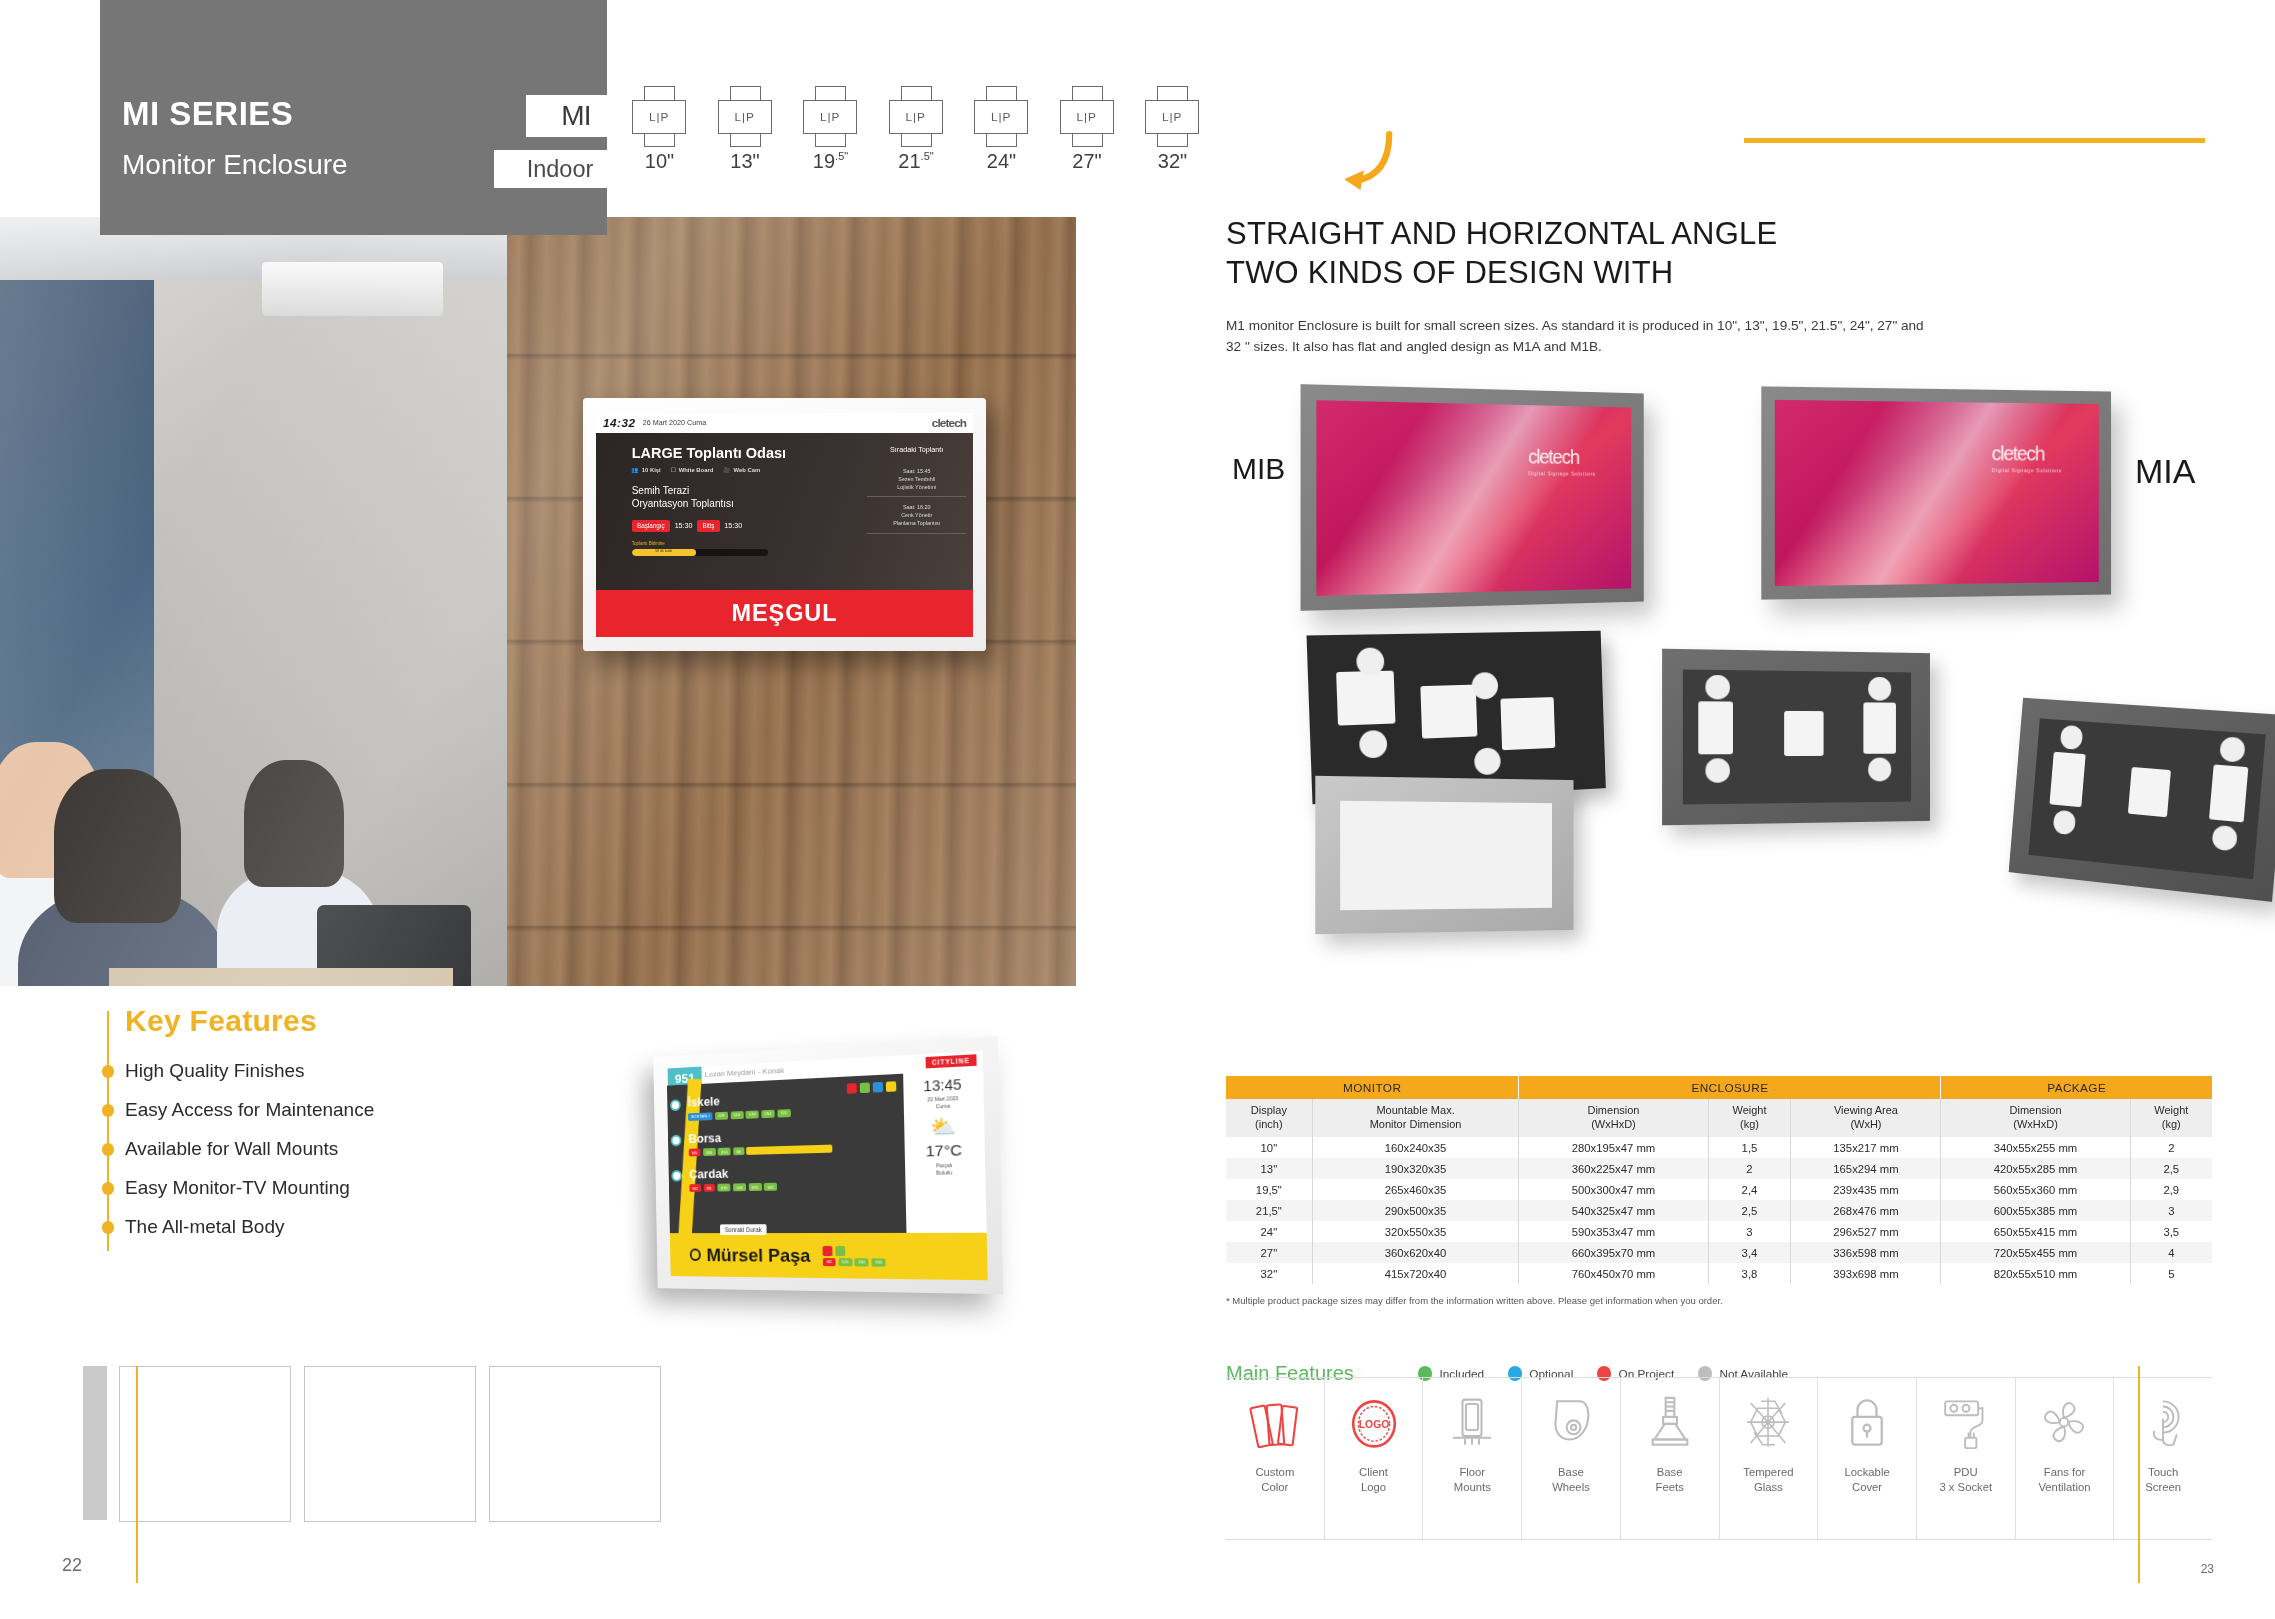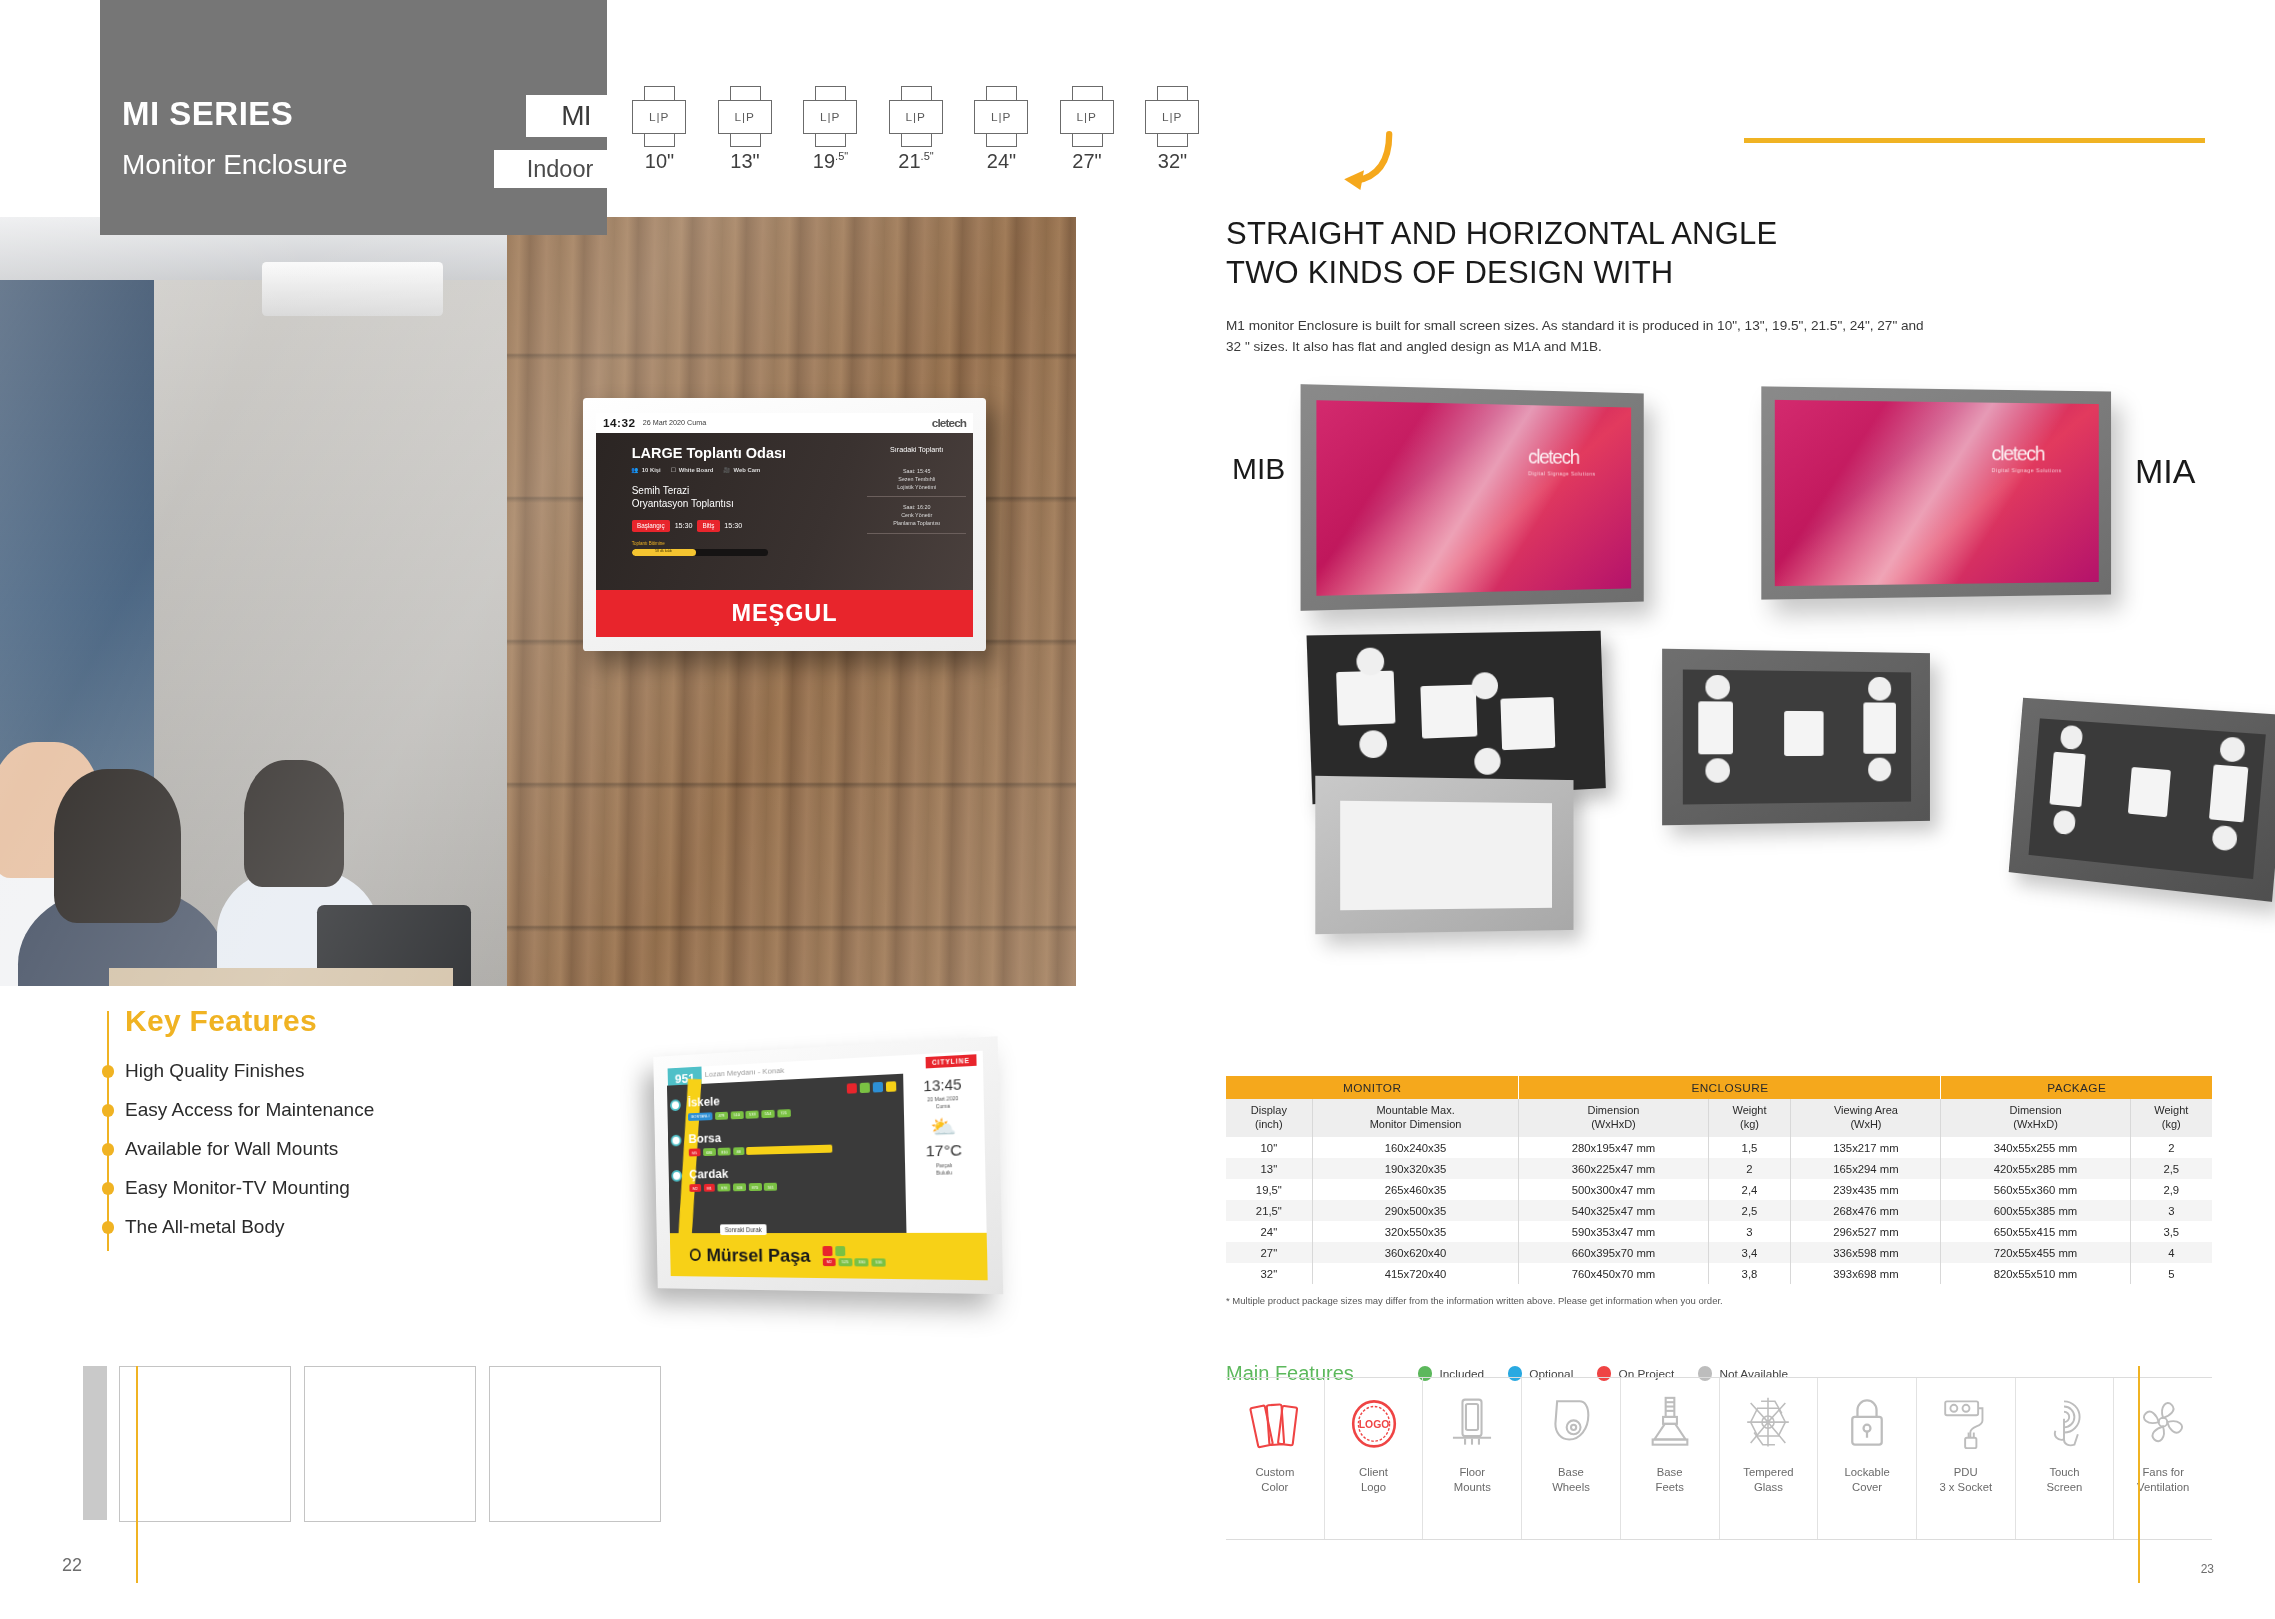--- a/index.html
+++ b/index.html
@@ -68,21 +68,21 @@
     box-shadow: 9px 12.7px 23.5px rgba(0,0,0,.35);
     padding:14.5px 12.7px;
   }
   .device-hero-screen{
     width:100%; height:100%; background:#231f20; overflow:hidden; position:relative;
     font-family:"Liberation Sans",sans-serif;
   }
   .dh-topbar{
     height:20px; background:#fff; display:flex; align-items:center; padding:0 7.2px; gap:7.2px;
   }
-  .dh-time{ font-size:11.8px; font-weight:700; color:#1a1a1a; letter-spacing:0.5px;}
+  .dh-time{ font-size:11.8px; font-weight:700; color:#1a1a1a; letter-spacing:0.5px;font-style:italic;}
   .dh-date{ font-size:7.2px; color:#3a3a3a; }
   .dh-brand{ margin-left:auto; font-size:11.8px; color:#555; letter-spacing:-0.9px; font-weight:600;}
   .dh-body{ position:relative; height:calc(100% - 20px - 47px); background:linear-gradient(110deg,#2b2523,#3a3230 60%,#4a403d); display:flex;}
   .dh-main{ flex:1; padding:12.7px 0 0 36px; }
   .dh-room{ color:#fff; font-size:14.5px; font-weight:700; }
   .dh-meta{ display:flex; gap:10px; margin-top:5.4px; }
   .dh-meta span{ color:#ddd; font-size:5.9px; display:flex; align-items:center; gap:2.7px;}
   .dh-person{ color:#fff; font-size:10px; margin-top:11px; line-height:1.35;}
   .dh-chips{ display:flex; align-items:center; gap:4.5px; margin-top:9px;}
   .dh-chip{ background:#e8252c; color:#fff; font-size:6.3px; padding:2.7px 5.4px; border-radius:1.8px;}
@@ -819,48 +819,48 @@
       </div>
       <div class="feat-label">
         <span>PDU</span><br><span>3 x Socket</span>
       </div>
     </div>
 
     <div class="feat-cell">
       <div class="feat-icon">
         <svg viewBox="0 0 60 70" width="52" height="62">
           <g fill="none" stroke="#bdbdbd" stroke-width="2.2">
+            <circle cx="30" cy="34" r="5"></circle>
+            <path d="M30 29 C26 16 34 8 40 14 C46 20 38 27 30 29 Z"></path>
+            <path d="M35 34 C48 30 56 38 50 44 C44 50 37 42 35 34 Z"></path>
+            <path d="M30 39 C34 52 26 60 20 54 C14 48 22 41 30 39 Z"></path>
+            <path d="M25 34 C12 38 4 30 10 24 C16 18 23 26 25 34 Z"></path>
+          </g>
+        </svg>
+      </div>
+      <div class="feat-label">
+        <span>Fans for</span><br><span>Ventilation</span>
+      </div>
+    </div>
+
+    <div class="feat-cell">
+      <div class="feat-icon">
+        <svg viewBox="0 0 60 70" width="52" height="62">
+          <g fill="none" stroke="#bdbdbd" stroke-width="2.2">
             <path d="M30 10 a18 18 0 0 1 0 36"></path>
             <path d="M30 16 a12 12 0 0 1 0 24"></path>
             <path d="M30 22 a6 6 0 0 1 0 12"></path>
             <path d="M30 30 v24 c0 6 6 8 12 6 l4 -12"></path>
             <path d="M30 54 c-8 2 -12 -4 -10 -10"></path>
           </g>
         </svg>
       </div>
       <div class="feat-label">
         <span>Touch</span><br><span>Screen</span>
       </div>
     </div>
-
-    <div class="feat-cell">
-      <div class="feat-icon">
-        <svg viewBox="0 0 60 70" width="52" height="62">
-          <g fill="none" stroke="#bdbdbd" stroke-width="2.2">
-            <circle cx="30" cy="34" r="5"></circle>
-            <path d="M30 29 C26 16 34 8 40 14 C46 20 38 27 30 29 Z"></path>
-            <path d="M35 34 C48 30 56 38 50 44 C44 50 37 42 35 34 Z"></path>
-            <path d="M30 39 C34 52 26 60 20 54 C14 48 22 41 30 39 Z"></path>
-            <path d="M25 34 C12 38 4 30 10 24 C16 18 23 26 25 34 Z"></path>
-          </g>
-        </svg>
-      </div>
-      <div class="feat-label">
-        <span>Fans for</span><br><span>Ventilation</span>
-      </div>
-    </div>
   </div>
 
   <div class="gutter-right"></div>
   <div class="pg-right">23</div>
 
 </div>
 
 
 </body></html>

